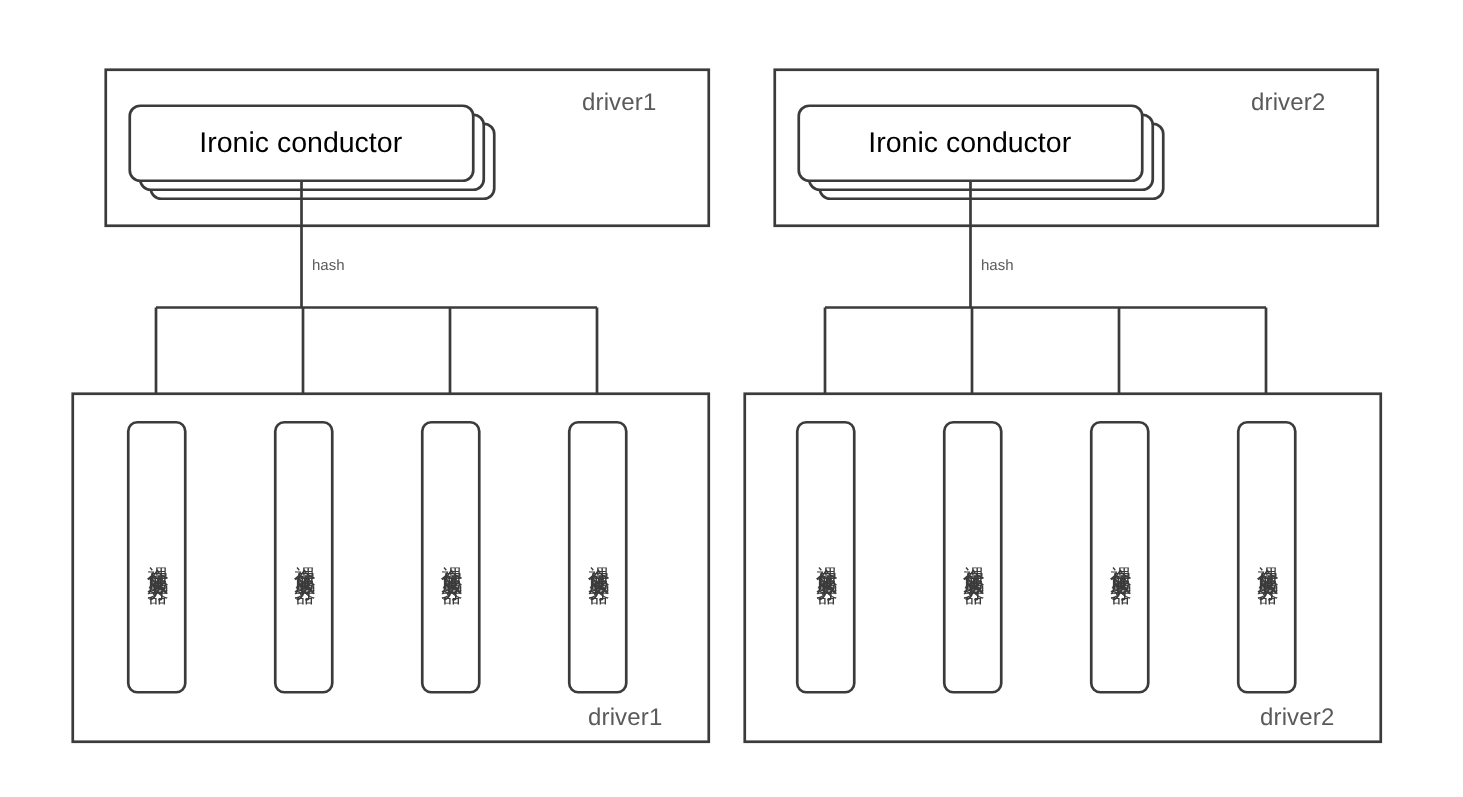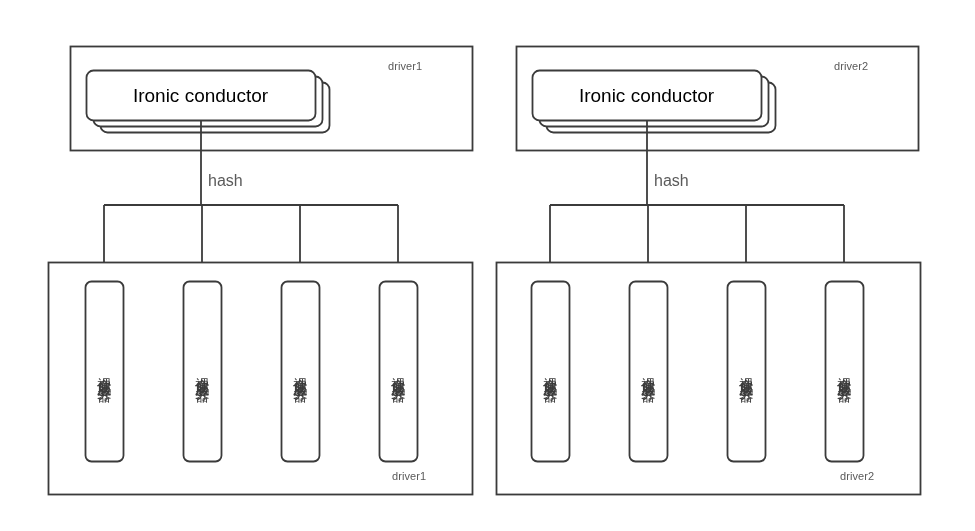--- a/index.html
+++ b/index.html
@@ -19,37 +19,37 @@
   }
   .svg-layer {
     position: absolute;
     left: 0;
     top: 0;
     width: 975px;
     height: 531px;
   }
   .group-label {
     position: absolute;
-    font-size: 11px;
+    font-size: 16px;
     color: #5a5a5a;
     letter-spacing: 0.1px;
     white-space: nowrap;
     font-family: "Liberation Sans", "DejaVu Sans", sans-serif;
   }
   .conductor-label {
     position: absolute;
     font-size: 19px;
     color: #000000;
     white-space: nowrap;
     font-family: "Liberation Sans", "DejaVu Sans", sans-serif;
     text-align: center;
   }
   .edge-label {
     position: absolute;
-    font-size: 16px;
+    font-size: 10px;
     color: #5a5a5a;
     white-space: nowrap;
     font-family: "Liberation Sans", "DejaVu Sans", sans-serif;
   }
   .server-label {
     position: absolute;
     font-size: 14.5px;
     color: #3b3b3b;
     font-family: "DejaVu Sans", "Liberation Sans", sans-serif;
     writing-mode: vertical-rl;

